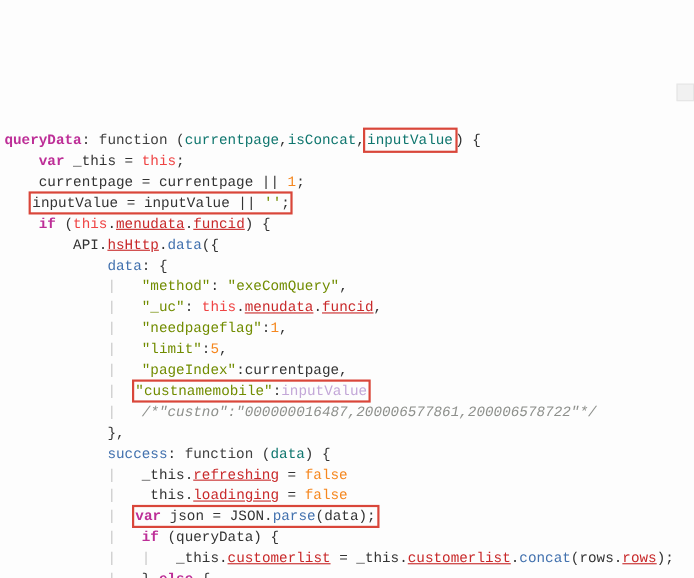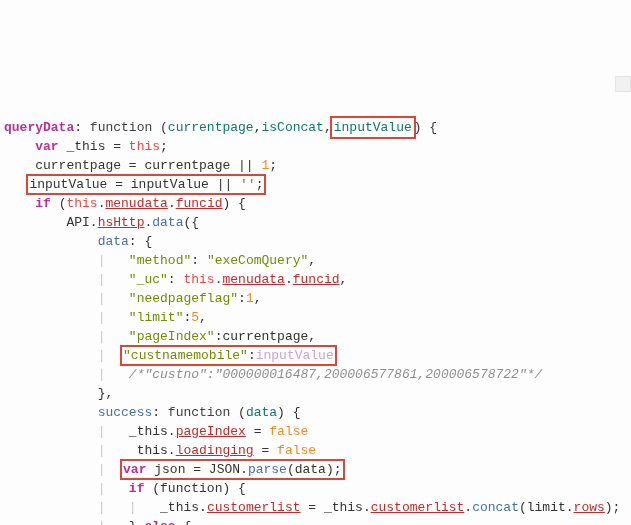--- a/index.html
+++ b/index.html
@@ -70,25 +70,25 @@
 <span>            <span class="t-propkey">data</span><span>: {</span></span>
 <span>            <span class="pipe">|</span>   <span class="t-string">"method"</span><span>: </span><span class="t-string">"exeComQuery"</span><span>,</span></span>
 <span>            <span class="pipe">|</span>   <span class="t-string">"_uc"</span><span>: </span><span class="t-this">this</span><span>.</span><span class="t-prop">menudata</span><span>.</span><span class="t-prop">funcid</span><span>,</span></span>
 <span>            <span class="pipe">|</span>   <span class="t-string">"needpageflag"</span><span>:</span><span class="t-num">1</span><span>,</span></span>
 <span>            <span class="pipe">|</span>   <span class="t-string">"limit"</span><span>:</span><span class="t-num">5</span><span>,</span></span>
 <span>            <span class="pipe">|</span>   <span class="t-string">"pageIndex"</span><span>:currentpage,</span></span>
 <span>            <span class="pipe">|</span>  <span class="box"><span class="t-string">"custnamemobile"</span><span>:</span><span class="t-pale">inputValue</span></span></span>
 <span>            <span class="pipe">|</span>   <span class="t-comment">/*"custno":"000000016487,200006577861,200006578722"*/</span></span>
 <span>            <span>},</span></span>
 <span>            <span class="t-propkey">success</span><span>: </span><span class="t-builtin">function</span><span> (</span><span class="t-param">data</span><span>) {</span></span>
-<span>            <span class="pipe">|</span>   <span>_this.</span><span class="t-prop">pageIndex</span><span> = </span><span class="t-false">false</span></span>
+<span>            <span class="pipe">|</span>   <span>_this.</span><span class="t-prop">refreshing</span><span> = </span><span class="t-false">false</span></span>
 <span>            <span class="pipe">|</span>   <span> this.</span><span class="t-prop">loadinging</span><span> = </span><span class="t-false">false</span></span>
 <span>            <span class="pipe">|</span>  <span class="box"><span class="t-name">var</span><span> json = JSON.</span><span class="t-func">parse</span><span>(data);</span></span></span>
-<span>            <span class="pipe">|</span>   <span class="t-name">if</span><span> (function) {</span></span>
-<span>            <span class="pipe">|</span>   <span class="pipe">|</span>   <span>_this.</span><span class="t-prop">customerlist</span><span> = _this.</span><span class="t-prop">customerlist</span><span>.</span><span class="t-func">concat</span><span>(limit.</span><span class="t-prop">rows</span><span>);</span></span>
+<span>            <span class="pipe">|</span>   <span class="t-name">if</span><span> (queryData) {</span></span>
+<span>            <span class="pipe">|</span>   <span class="pipe">|</span>   <span>_this.</span><span class="t-prop">customerlist</span><span> = _this.</span><span class="t-prop">customerlist</span><span>.</span><span class="t-func">concat</span><span>(rows.</span><span class="t-prop">rows</span><span>);</span></span>
 <span>            <span class="pipe">|</span>   <span>} </span><span class="t-name">else</span><span> {</span></span>
 
 
 
 
 
 </div>
 
 
 

